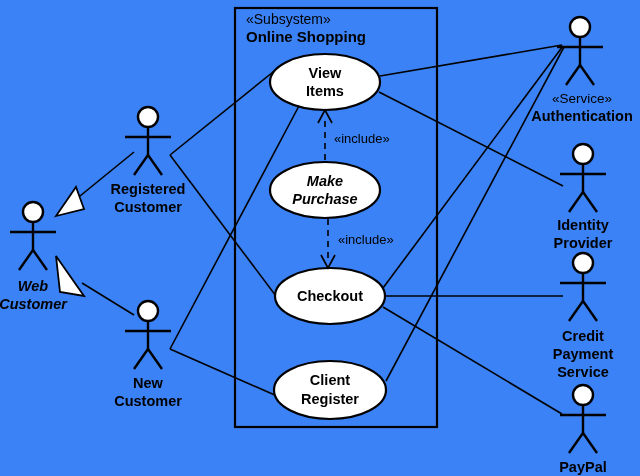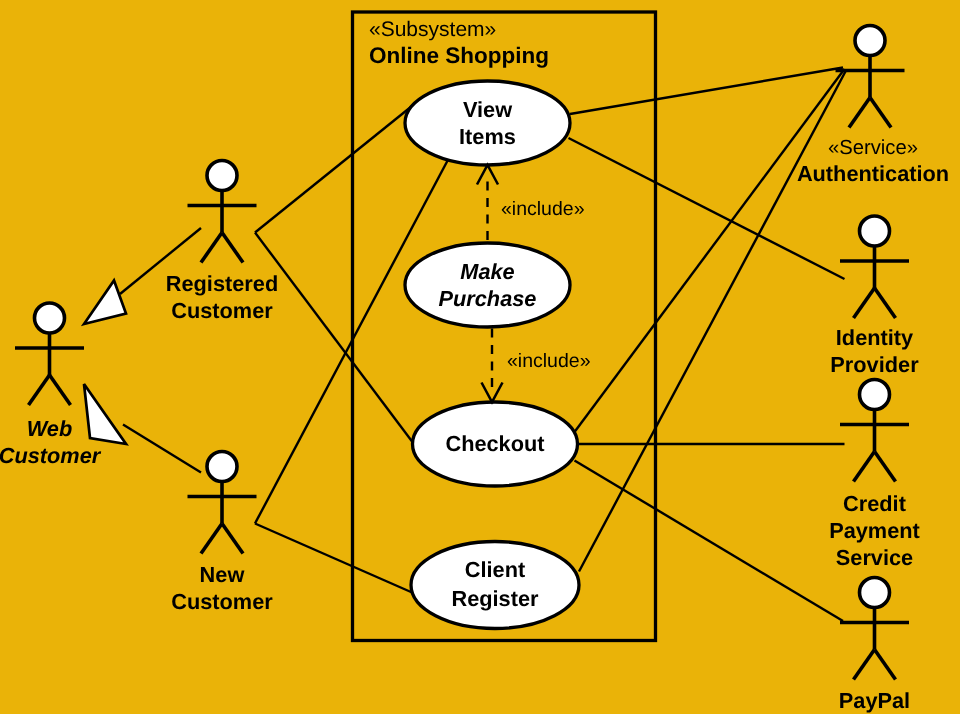--- a/index.html
+++ b/index.html
@@ -4,21 +4,21 @@
 <style>
   html, body {
     margin: 0;
     padding: 0;
     background: #ffffff;
   }
   #canvas-root {
     position: relative;
     width: 640px;
     height: 476px;
-    background: #eab308;
+    background: #3b82f6;
     font-family: "Liberation Sans", sans-serif;
     overflow: hidden;
   }
   svg#diagram {
     position: absolute;
     left: 0;
     top: 0;
     width: 640px;
     height: 476px;
   }

